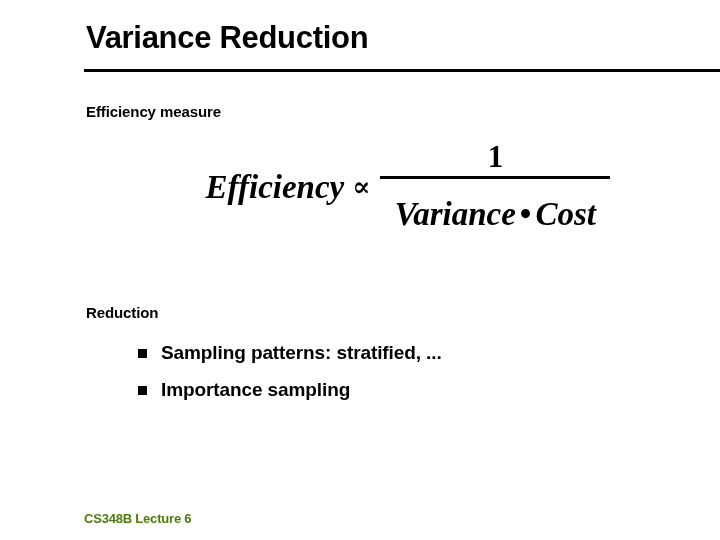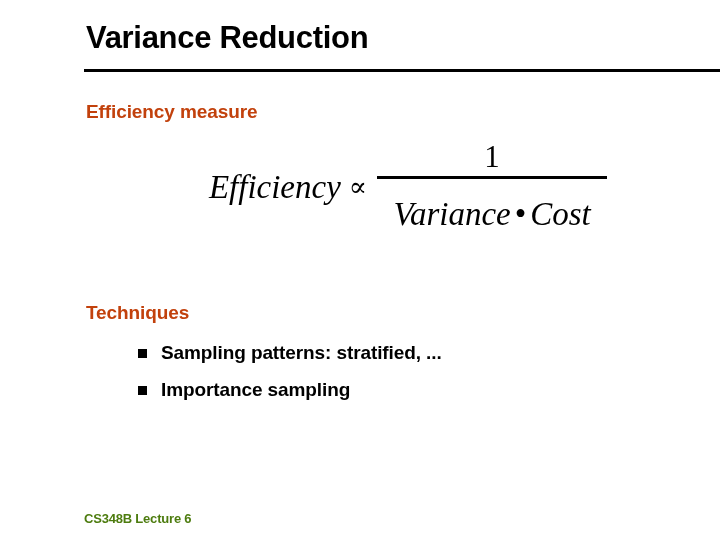--- a/index.html
+++ b/index.html
@@ -40,43 +40,44 @@
     top: 69px;
     width: 650px;
     height: 3px;
     background: #000000;
   }
 
   
   .section-heading {
     position: absolute;
     left: 38px;
-    font-size: 19px;
+    font-size: 15px;
     font-weight: bold;
     letter-spacing: -0.1px;
     line-height: 24px;
-    color: #c2410c;
+    color: #000000;
     white-space: nowrap;
   }
   .heading-efficiency { top: 100px; }
   .heading-techniques { top: 301px; }
 
   
   .equation {
     position: absolute;
     left: 0;
     top: 140px;
     width: 720px;
     text-align: center;
     font-family: "Liberation Serif", "DejaVu Serif", serif;
     color: #000000;
   }
   .eq-row {
     display: inline-flex;
     align-items: center;
+    font-weight: bold;
   }
   .eq-lhs {
     font-style: italic;
     font-size: 33px;
     line-height: 36px;
     padding-right: 6px;
     white-space: nowrap;
   }
   .eq-prop {
     font-style: normal;
@@ -176,21 +177,21 @@
       <span class="fraction">
         <span class="fraction-num">1</span>
         <span class="fraction-bar"></span>
         <span class="fraction-den">
           <span>Variance</span><span class="op-dot">•</span><span>Cost</span>
         </span>
       </span>
     </span>
   </div>
 
-  <div class="section-heading heading-techniques">Techniques</div>
+  <div class="section-heading heading-techniques">Reduction</div>
 
   <div class="bullet-list">
     <div class="bullet-item">
       <span class="bullet-marker"></span>
       <span>Sampling patterns: stratified, ...</span>
     </div>
     <div class="bullet-item">
       <span class="bullet-marker"></span>
       <span>Importance sampling</span>
     </div>

